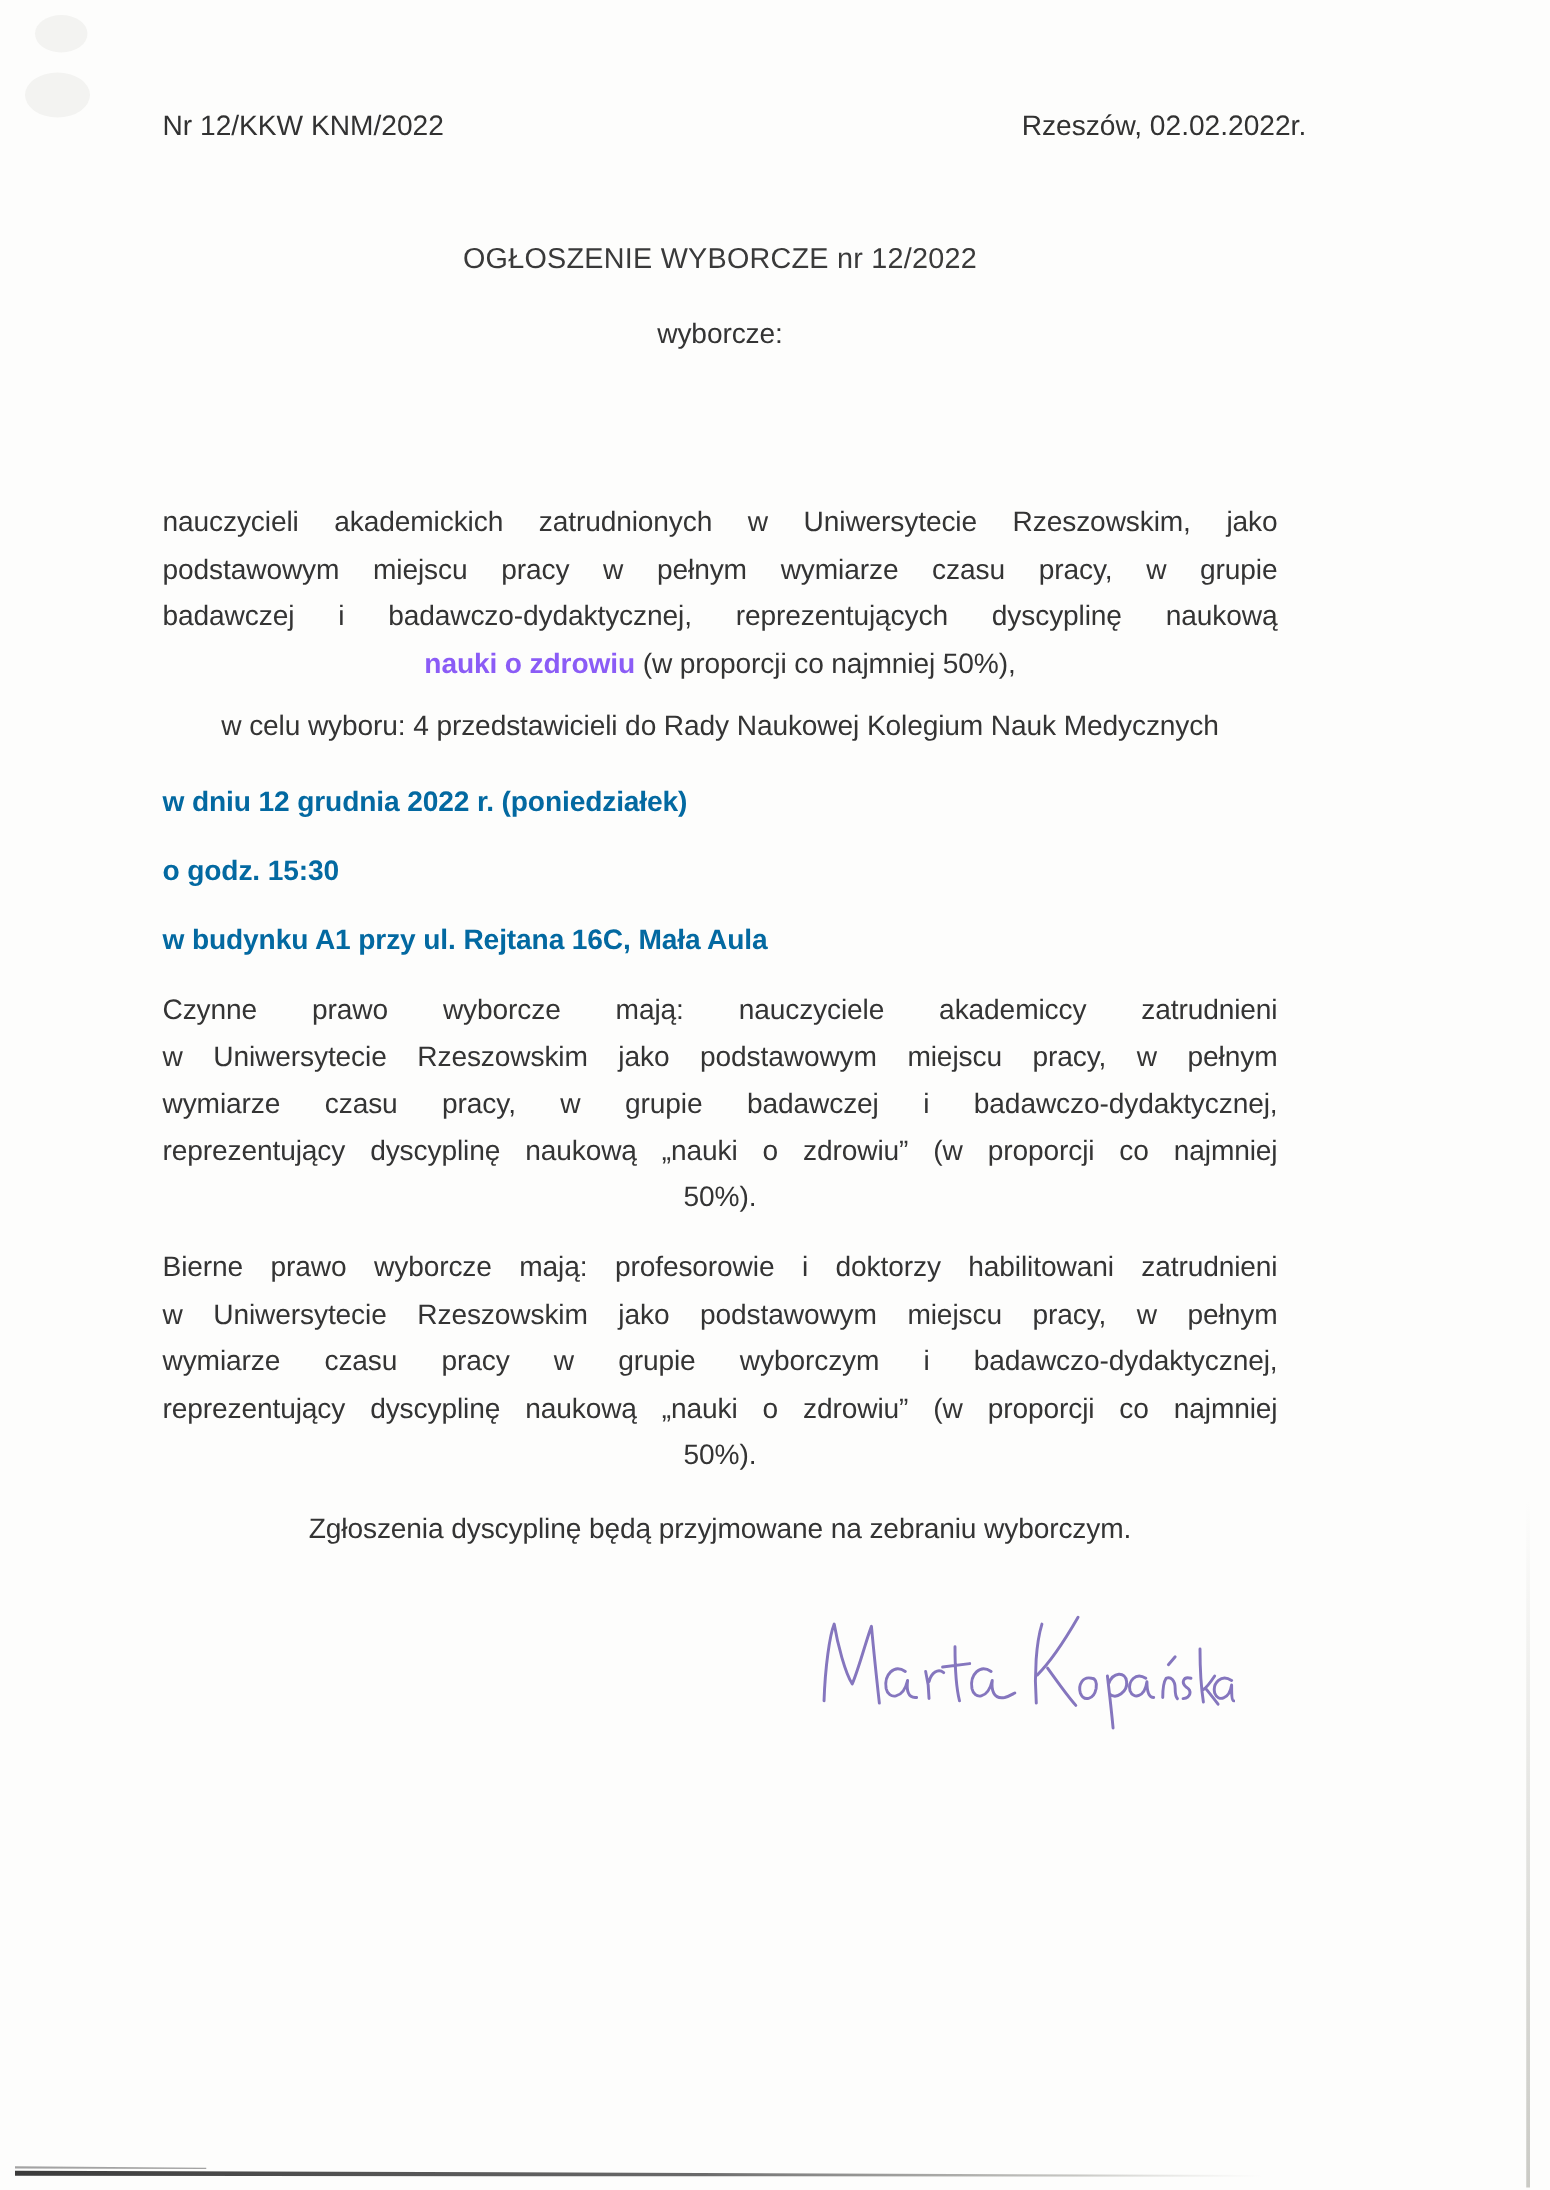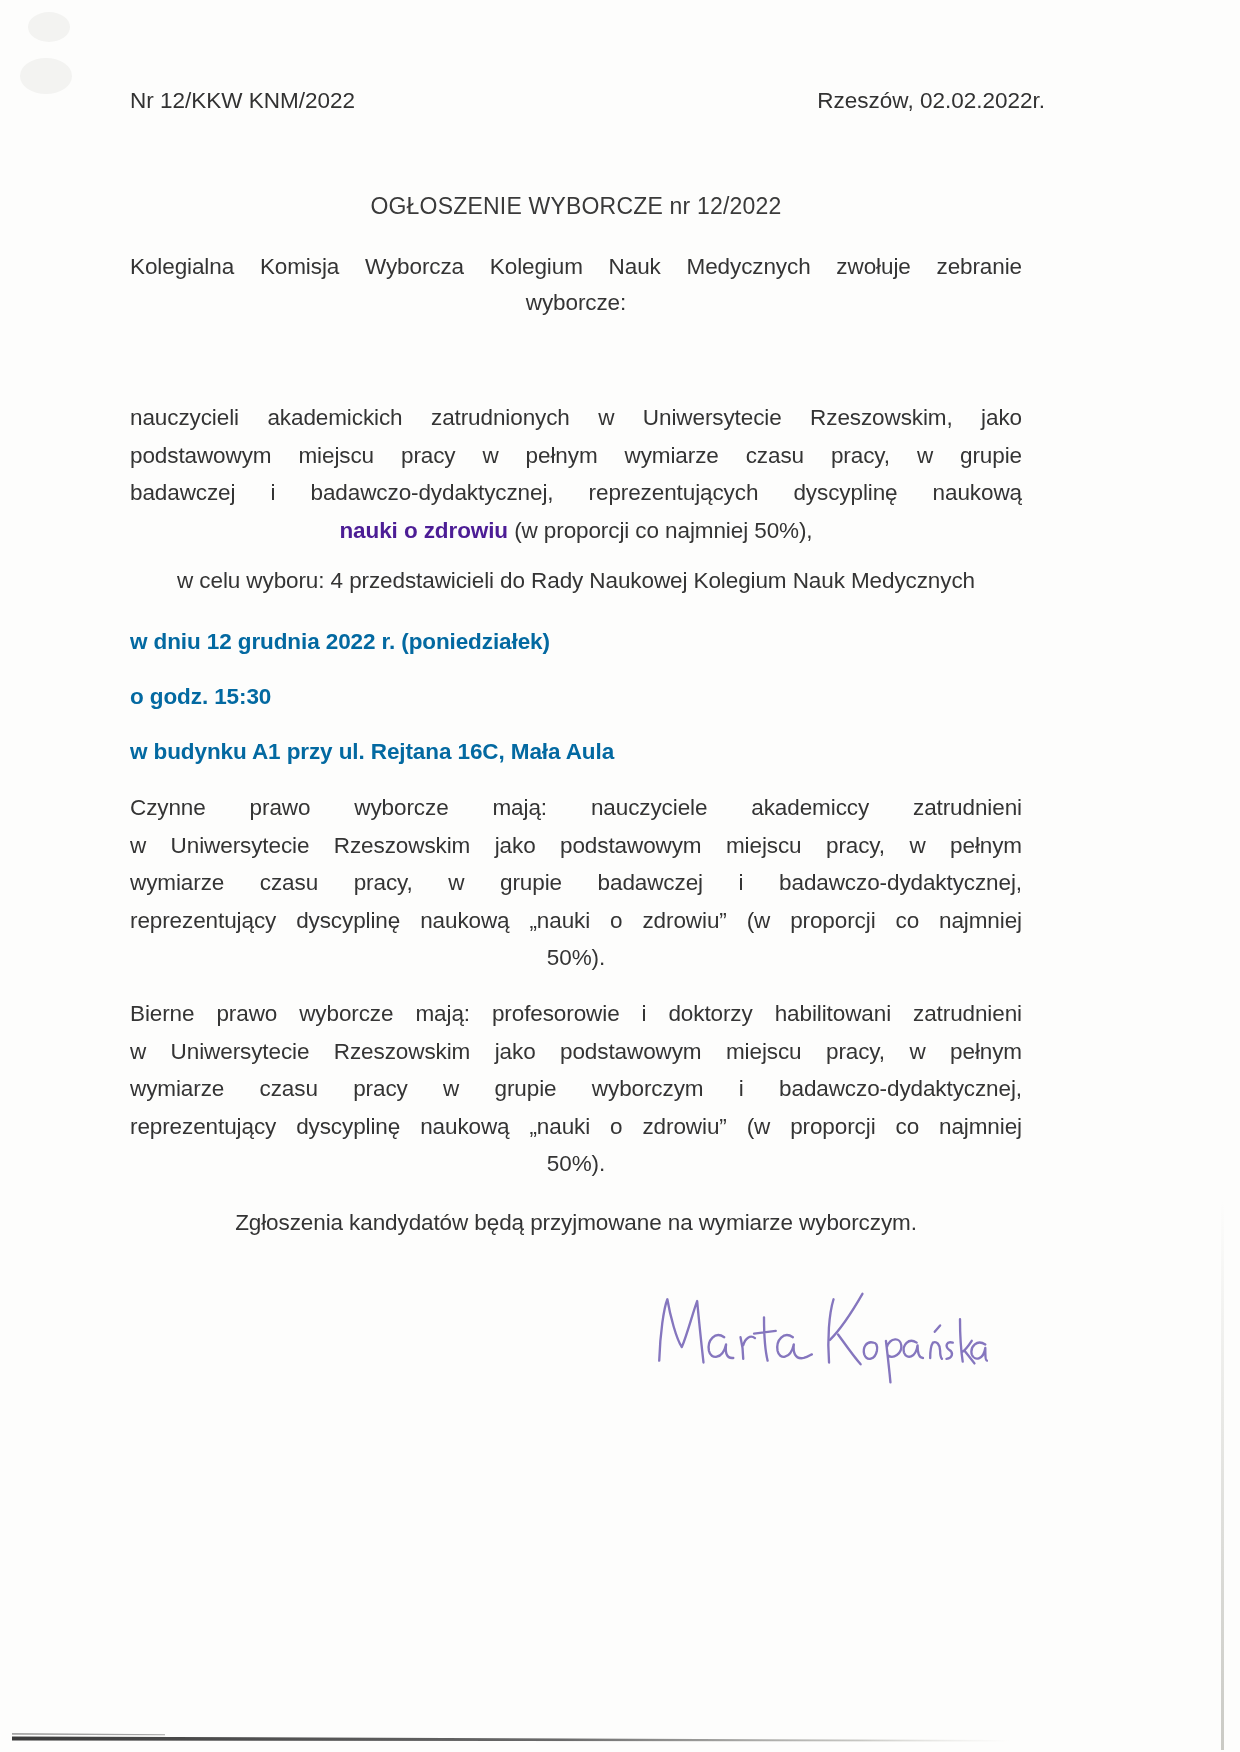--- a/index.html
+++ b/index.html
@@ -12,21 +12,21 @@
     color:#333;
   }
   .doc{position:absolute;left:130px;top:0;width:892px;}
   .block{position:absolute;left:0;width:892px;}
   .hdr-row{width:915px;display:flex;justify-content:space-between;font-size:22.5px;color:#323232;}
   .title{text-align:center;font-size:23px;color:#3a3a3a;letter-spacing:.2px;}
   .line{display:block;height:37.5px;line-height:37.5px;font-size:22.5px;color:#343434;letter-spacing:-.1px;white-space:nowrap;}
   .p1 .line{height:36px;line-height:36px;}
   .j{white-space:normal;text-align:justify;text-align-last:justify;}
   .l{text-align:center;}
-  .b{font-weight:700;color:#4c1d95;}
+  .b{font-weight:700;color:#8b5cf6;}
   .boldline{font-weight:700;color:#0369a1;font-size:22.5px;line-height:30px;letter-spacing:-.1px;}
   .sig{position:absolute;left:652px;top:1283px;width:336px;height:112px;}
   .smudge{position:absolute;background:#f3f3f1;border-radius:50%;}
   .scan-bottom{position:absolute;left:0;top:1728px;width:1240px;height:24px;}
   .scan-right{position:absolute;left:1221px;top:1200px;width:3px;height:550px;
     background:linear-gradient(to bottom, rgba(210,210,205,0), rgba(210,210,205,.55) 45%, rgba(185,185,178,.75));}
 </style>
 </head>
 <body>
 
@@ -38,21 +38,20 @@
   <div class="doc">
 
     <div class="block hdr-row" style="top:88px;">
       <span>Nr 12/KKW KNM/2022</span>
       <span>Rzeszów, 02.02.2022r.</span>
     </div>
 
     <div class="block title" style="top:193px;">OGŁOSZENIE WYBORCZE nr 12/2022</div>
 
     <div class="block p1" style="top:249px;">
-      <span class="line j">Kolegialna Komisja Wyborcza Kolegium Nauk Medycznych zwołuje zebranie</span>
       <span class="line l">wyborcze:</span>
     </div>
 
     <div class="block" style="top:399px;">
       <span class="line j">nauczycieli akademickich zatrudnionych w Uniwersytecie Rzeszowskim, jako</span>
       <span class="line j">podstawowym miejscu pracy w pełnym wymiarze czasu pracy, w grupie</span>
       <span class="line j">badawczej i badawczo-dydaktycznej, reprezentujących dyscyplinę naukową</span>
       <span class="line l"><span class="b">nauki o zdrowiu</span><span> (w proporcji co najmniej 50%),</span></span>
     </div>
 
@@ -74,21 +73,21 @@
 
     <div class="block" style="top:995px;">
       <span class="line j">Bierne prawo wyborcze mają: profesorowie i doktorzy habilitowani zatrudnieni</span>
       <span class="line j">w Uniwersytecie Rzeszowskim jako podstawowym miejscu pracy, w pełnym</span>
       <span class="line j">wymiarze czasu pracy w grupie wyborczym i badawczo-dydaktycznej,</span>
       <span class="line j">reprezentujący dyscyplinę naukową „nauki o zdrowiu” (w proporcji co najmniej</span>
       <span class="line l">50%).</span>
     </div>
 
     <div class="block" style="top:1204px;">
-      <span class="line l">Zgłoszenia kandydatów będą przyjmowane na wymiarze wyborczym.</span>
+      <span class="line l">Zgłoszenia dyscyplinę będą przyjmowane na zebraniu wyborczym.</span>
     </div>
 
   </div>
 
   <div class="sig" role="img" aria-label="Marta Kopańska">
     <svg width="336" height="112" viewBox="0 0 372 112" fill="none" xmlns="http://www.w3.org/2000/svg" stroke="#7b6bb9" stroke-width="2.6" stroke-linecap="round" stroke-linejoin="round" opacity="0.92">
 
       <path d="M8,80 C9,50 13,22 17,12 C20,30 27,56 33,65 C39,51 46,24 50,14 C52,36 55,64 57,82"></path>
       <path d="M80,54 C70,47 61,57 63,69 C65,79 78,79 82,62 C81,70 82,78 90,77"></path>
       <path d="M98,54 C100,62 101,70 101,78 M101,63 C103,55 109,51 114,55"></path>

